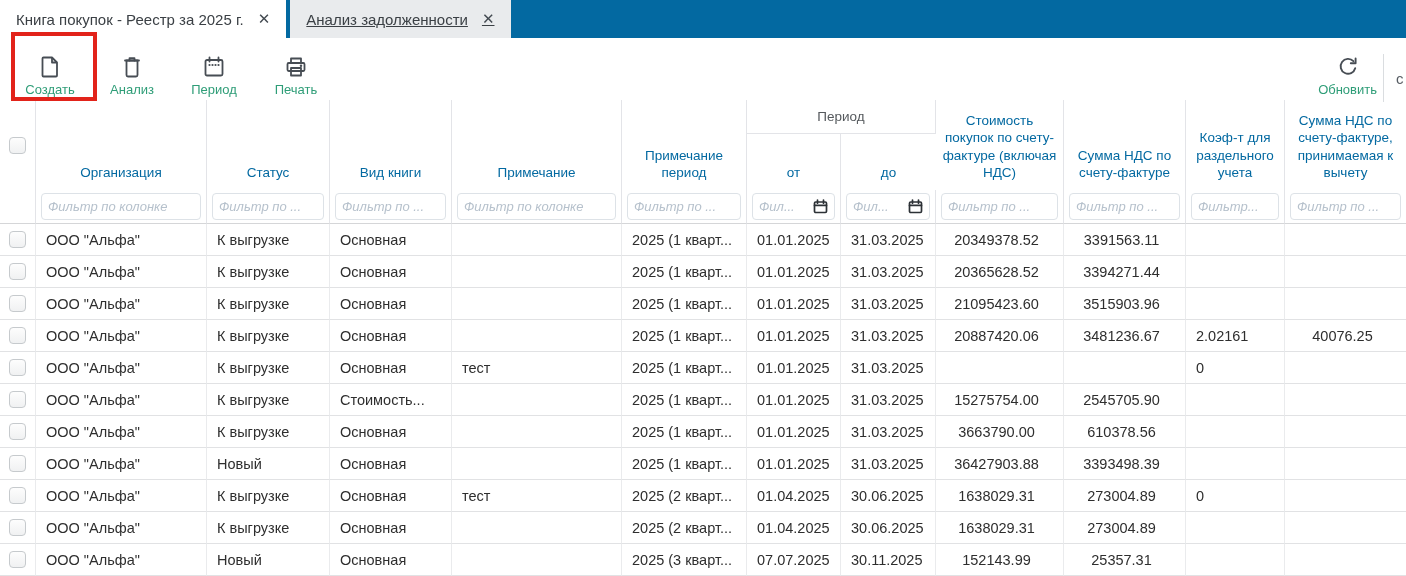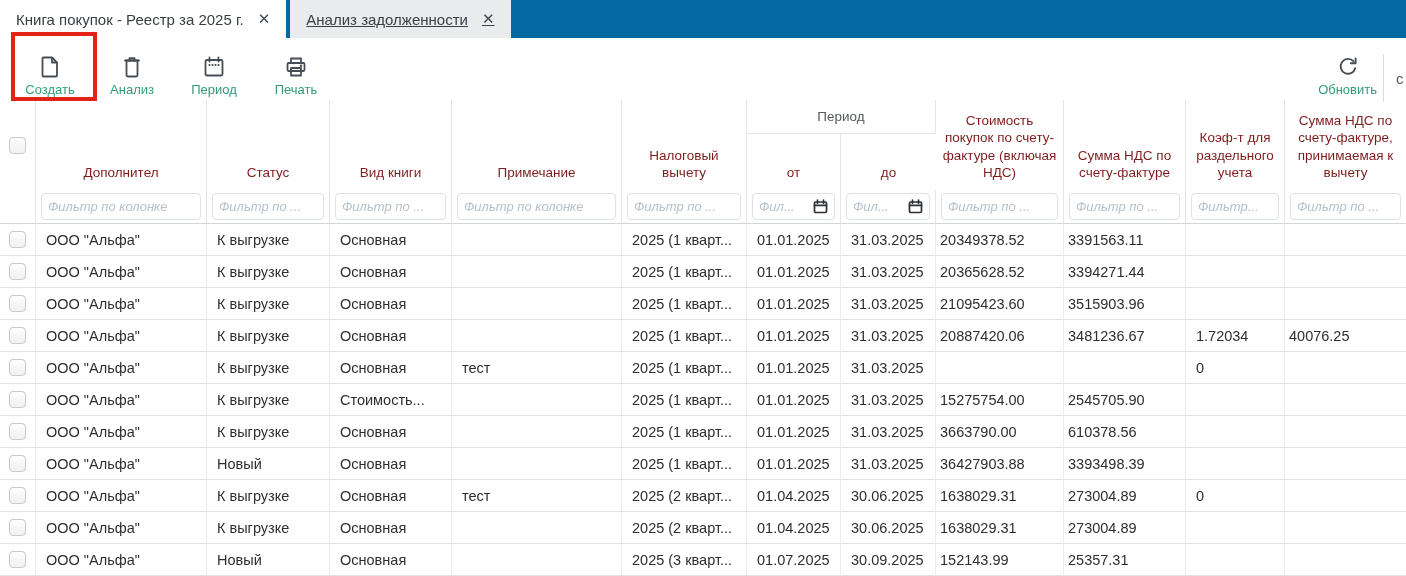--- a/index.html
+++ b/index.html
@@ -25,41 +25,41 @@
                    border:4px solid #e2231a; z-index:10; pointer-events:none; }
   .toolbar-right { margin-left:auto; display:flex; align-items:flex-start; }
   .tb-divider { width:1px; background:#dadde0; height:48px; margin:0 12px 0 6px; }
   .partial-text { font-size:15px; color:#565c63; margin-top:16px; width:10px; overflow:hidden; }
 
   
   table { border-collapse:separate; border-spacing:0; table-layout:fixed; width:1406px; }
   th, td { overflow:hidden; white-space:nowrap; }
   thead th, thead td { background:#fff; border-right:1px solid #e3e4e8; }
   thead th:last-child, thead td:last-child { border-right:none; }
-  .colh { font-size:13.5px; font-weight:400; color:#7f1d1d; text-align:center;
+  .colh { font-size:13.5px; font-weight:400; color:#0369a1; text-align:center;
           vertical-align:bottom; padding:0 4px 8px 4px; line-height:1.3; white-space:normal; }
   .h1 .group { height:34px; vertical-align:middle; border-bottom:1px solid #e3e4e8;
                font-size:13.5px; font-weight:400; color:#55595d; text-align:center; }
   .h2 th { height:56px; }
   .cb-col { vertical-align:middle; }
   .checkbox { width:17px; height:17px; border:1px solid #c6cacd; border-radius:4px;
               background:linear-gradient(#fdfdfd,#f0f1f2); margin:0 auto; }
   .fr td { height:34px; vertical-align:middle; border-bottom:1px solid #d5d6d8; padding:0 5px; }
   .filter { display:flex; align-items:center; border:1px solid #dde2e7; border-radius:4px;
             height:27px; background:#fff; padding:0 6px; }
   .filter input { border:none; outline:none; width:100%; font-size:13px; font-style:italic;
                   color:#b91c1c; background:transparent; font-family:inherit; min-width:0; }
   .filter input::placeholder { color:#b6c1cc; opacity:1; }
   .filter .cal { flex:0 0 auto; margin-left:2px; }
 
   tbody td { height:32px; font-size:14.5px; color:#2e2e2e; vertical-align:middle;
              border-right:1px solid #eaebed; border-bottom:1px solid #e1e2e4;
              padding-left:10px; background:#fff; }
   tbody td:last-child { border-right:none; }
-  tbody td.num { text-align:left; padding-right:10px; padding-left:4px; }
+  tbody td.num { text-align:center; padding-right:10px; padding-left:4px; }
   tbody td.cb-cell { padding-left:0; }
 
   svg { display:block; }
 </style>
 </head>
 <body>
 
 <div class="app">
 
   <div class="tabbar">
@@ -148,25 +148,25 @@
       <col style="width:128px">
         <col style="width:122px">
         <col style="width:99px">
         <col style="width:121px">
     </colgroup>
     <thead>
       <tr class="h1">
         <th class="cb-col" rowspan="2">
           <div class="checkbox"></div>
         </th>
-        <th class="colh" rowspan="2">Дополнител</th>
+        <th class="colh" rowspan="2">Организация</th>
         <th class="colh" rowspan="2">Статус</th>
         <th class="colh" rowspan="2">Вид книги</th>
         <th class="colh" rowspan="2">Примечание</th>
-        <th class="colh" rowspan="2">Налоговый вычету</th>
+        <th class="colh" rowspan="2">Примечание период</th>
         <th class="group" colspan="2">Период</th>
         <th class="colh" rowspan="2">Стоимость покупок по счету-фактуре (включая НДС)</th>
         <th class="colh" rowspan="2">Сумма НДС по счету-фактуре</th>
         <th class="colh" rowspan="2">Коэф-т для раздельного учета</th>
         <th class="colh" rowspan="2">Сумма НДС по счету-фактуре, принимаемая к вычету</th>
       </tr>
       <tr class="h2">
         <th class="colh">от</th>
         <th class="colh">до</th>
       </tr>
@@ -296,21 +296,21 @@
           </td>
           <td>ООО "Альфа"</td>
           <td>К выгрузке</td>
           <td>Основная</td>
           <td></td>
           <td>2025 (1 кварт...</td>
           <td>01.01.2025</td>
           <td>31.03.2025</td>
           <td class="num">20887420.06</td>
           <td class="num">3481236.67</td>
-          <td>1.72034</td>
+          <td>2.02161</td>
           <td class="num">40076.25</td>
         </tr>
         <tr>
           <td class="cb-cell">
             <div class="checkbox"></div>
           </td>
           <td>ООО "Альфа"</td>
           <td>К выгрузке</td>
           <td>Основная</td>
           <td>тест</td>
@@ -404,22 +404,22 @@
         </tr>
         <tr>
           <td class="cb-cell">
             <div class="checkbox"></div>
           </td>
           <td>ООО "Альфа"</td>
           <td>Новый</td>
           <td>Основная</td>
           <td></td>
           <td>2025 (3 кварт...</td>
-          <td>01.07.2025</td>
-          <td>30.09.2025</td>
+          <td>07.07.2025</td>
+          <td>30.11.2025</td>
           <td class="num">152143.99</td>
           <td class="num">25357.31</td>
           <td></td>
           <td class="num"></td>
         </tr>
       </tbody>
   </table>
 
 </div>
 

